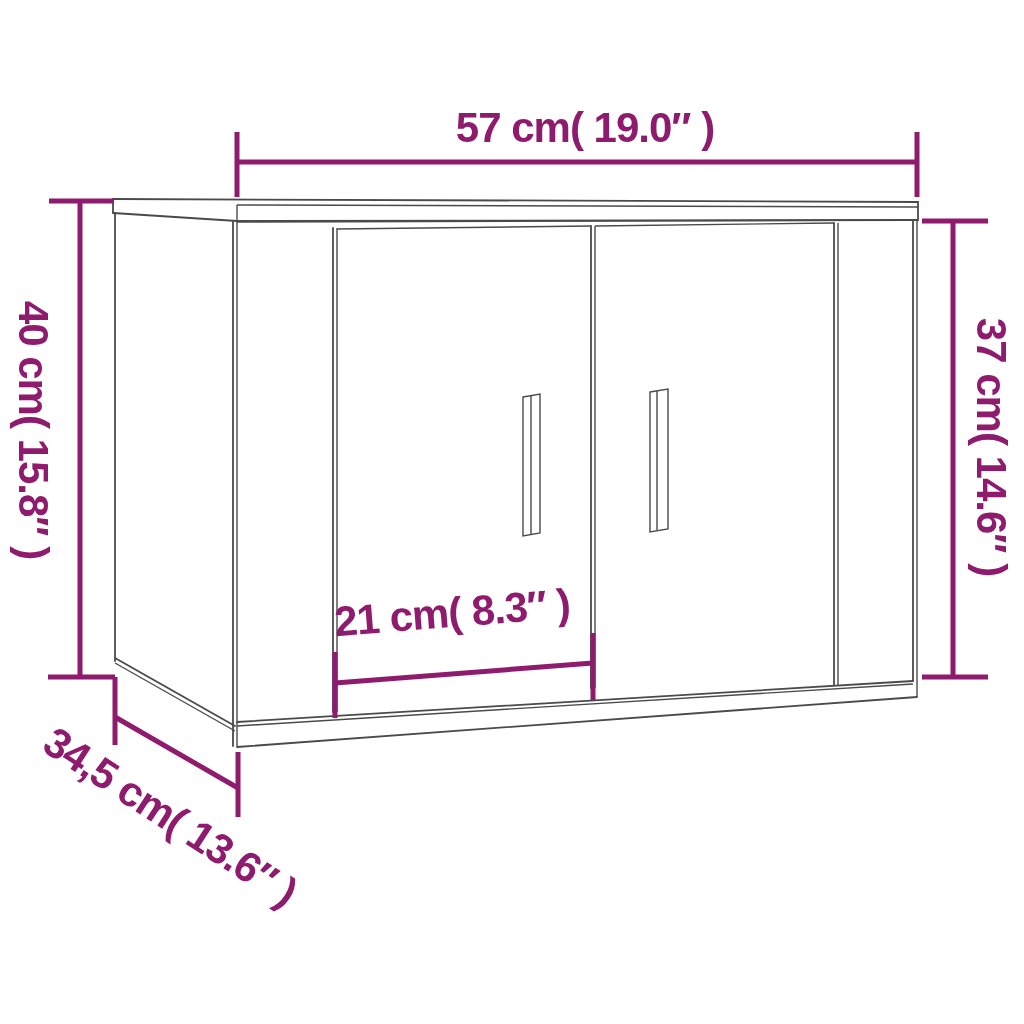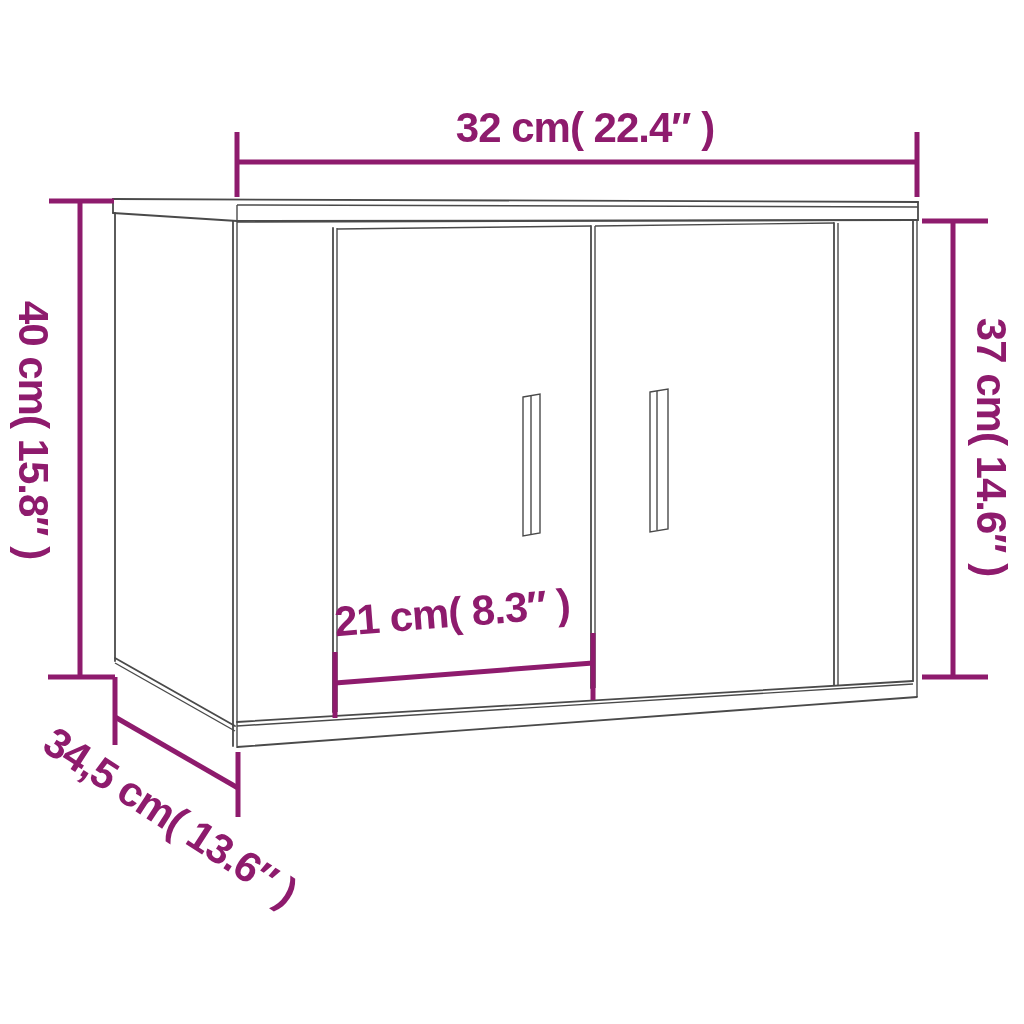--- a/index.html
+++ b/index.html
@@ -95,21 +95,21 @@
       <path class="dim" d="M593,633 L593,700"></path>
     </g>
 
     <g>
       <path class="dim" d="M115,717 L238,788"></path>
       <path class="dim" d="M115,677 L115,745"></path>
       <path class="dim" d="M238,752 L238,817"></path>
     </g>
   </svg>
 
-  <div class="dim-label" style="left:585px;top:128px;transform:translate(-50%,-50%);">32 cm( 22.4″ )</div>
+  <div class="dim-label" style="left:585px;top:128px;transform:translate(-50%,-50%);">57 cm( 19.0″ )</div>
 
   <div class="dim-label" style="left:33px;top:430px;transform:translate(-50%,-50%) rotate(90deg);">40 cm( 15.8″ )</div>
 
   <div class="dim-label" style="left:991px;top:447px;transform:translate(-50%,-50%) rotate(90deg);">37 cm( 14.6″ )</div>
 
   <div class="dim-label" style="left:452px;top:613px;transform:translate(-50%,-50%) rotate(-4.5deg);">21 cm( 8.3″ )</div>
 
   <div class="dim-label" style="left:170px;top:817px;transform:translate(-50%,-50%) rotate(33deg);">34,5 cm( 13.6″ )</div>
 
 </div>

